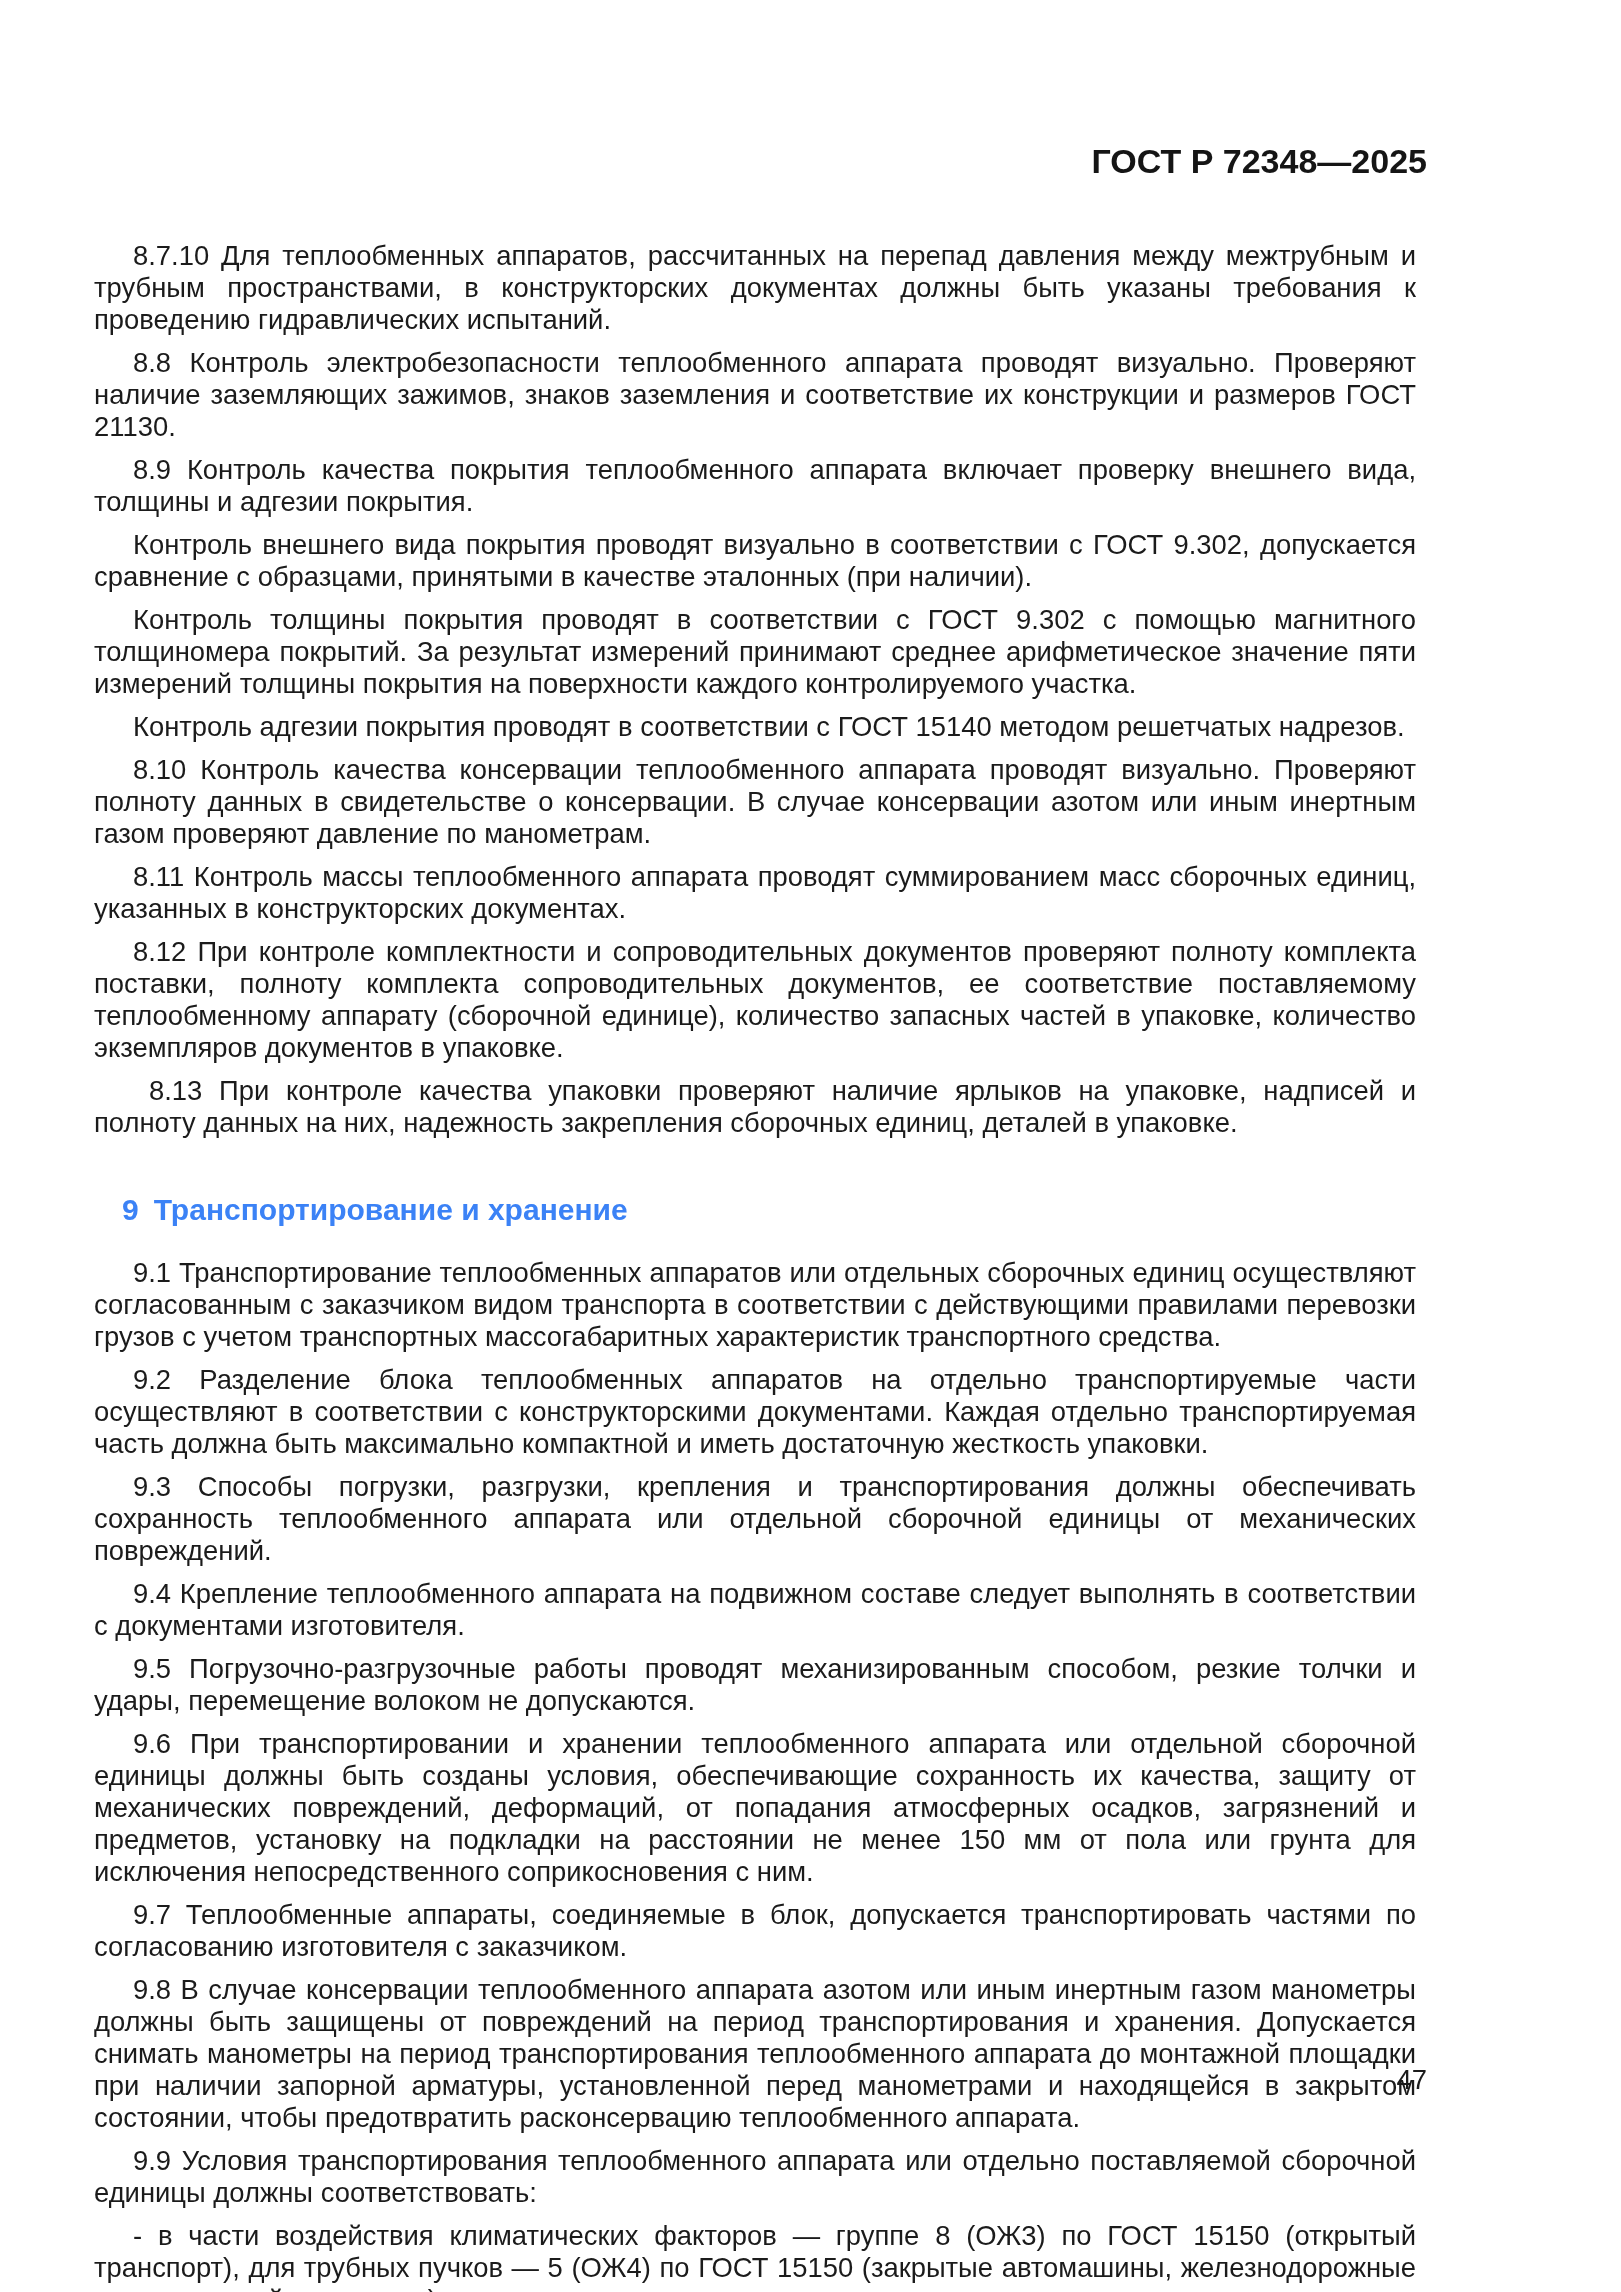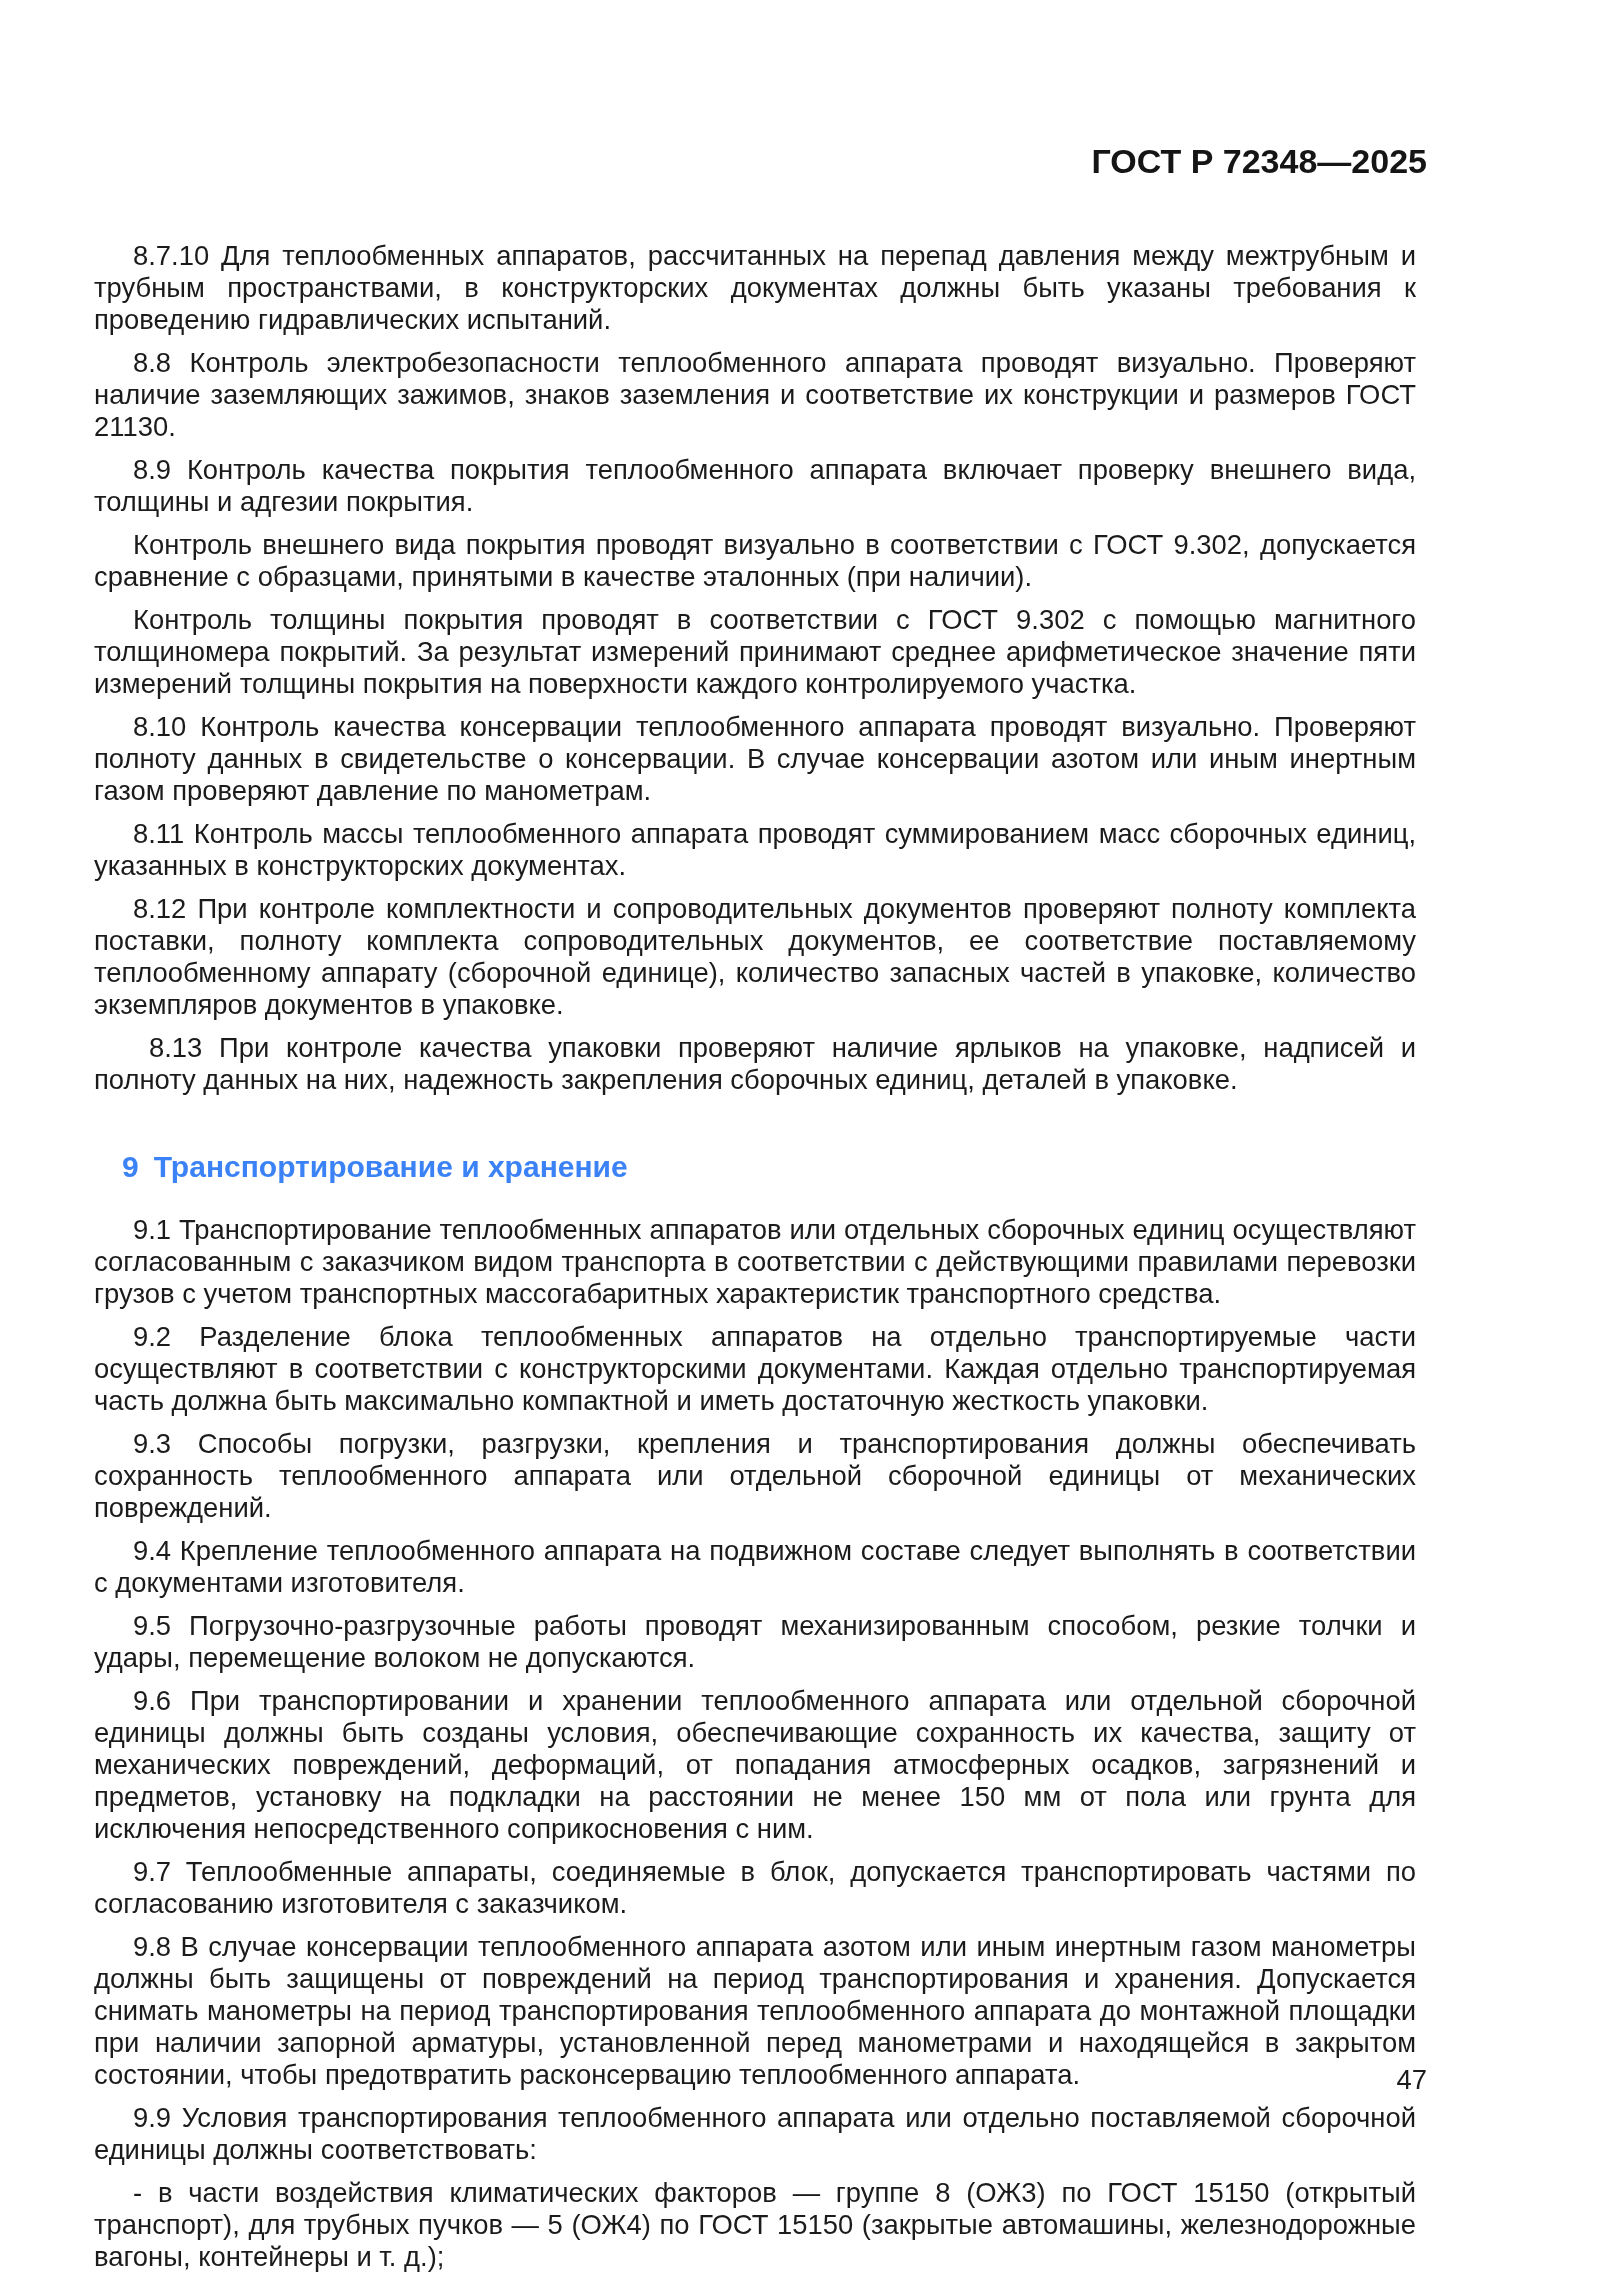--- a/index.html
+++ b/index.html
@@ -74,20 +74,21 @@
 
   <div class="running-header">ГОСТ Р 72348—2025</div>
 
   <div class="content">
 
     <p>8.7.10 Для теплообменных аппаратов, рассчитанных на перепад давления между межтрубным и трубным пространствами, в конструкторских документах должны быть указаны требования к проведению гидравлических испытаний.</p>
     <p>8.8 Контроль электробезопасности теплообменного аппарата проводят визуально. Проверяют наличие заземляющих зажимов, знаков заземления и соответствие их конструкции и размеров ГОСТ 21130.</p>
     <p>8.9 Контроль качества покрытия теплообменного аппарата включает проверку внешнего вида, толщины и адгезии покрытия.</p>
     <p>Контроль внешнего вида покрытия проводят визуально в соответствии с ГОСТ 9.302, допускается сравнение с образцами, принятыми в качестве эталонных (при наличии).</p>
     <p>Контроль толщины покрытия проводят в соответствии с ГОСТ 9.302 с помощью магнитного толщиномера покрытий. За результат измерений принимают среднее арифметическое значение пяти измерений толщины покрытия на поверхности каждого контролируемого участка.</p>
+    <p>Контроль адгезии покрытия проводят в соответствии с ГОСТ 15140 методом решетчатых надрезов.</p>
     <p>8.10 Контроль качества консервации теплообменного аппарата проводят визуально. Проверяют полноту данных в свидетельстве о консервации. В случае консервации азотом или иным инертным газом проверяют давление по манометрам.</p>
     <p>8.11 Контроль массы теплообменного аппарата проводят суммированием масс сборочных единиц, указанных в конструкторских документах.</p>
     <p>8.12 При контроле комплектности и сопроводительных документов проверяют полноту комплекта поставки, полноту комплекта сопроводительных документов, ее соответствие поставляемому теплообменному аппарату (сборочной единице), количество запасных частей в упаковке, количество экземпляров документов в упаковке.</p>
     <p class="indent-lg">8.13 При контроле качества упаковки проверяют наличие ярлыков на упаковке, надписей и полноту данных на них, надежность закрепления сборочных единиц, деталей в упаковке.</p>
 
     <h2 class="section-heading">9 Транспортирование и хранение</h2>
 
     <p>9.1 Транспортирование теплообменных аппаратов или отдельных сборочных единиц осуществляют согласованным с заказчиком видом транспорта в соответствии с действующими правилами перевозки грузов с учетом транспортных массогабаритных характеристик транспортного средства.</p>
     <p>9.2 Разделение блока теплообменных аппаратов на отдельно транспортируемые части осуществляют в соответствии с конструкторскими документами. Каждая отдельно транспортируемая часть должна быть максимально компактной и иметь достаточную жесткость упаковки.</p>
     <p>9.3 Способы погрузки, разгрузки, крепления и транспортирования должны обеспечивать сохранность теплообменного аппарата или отдельной сборочной единицы от механических повреждений.</p>

